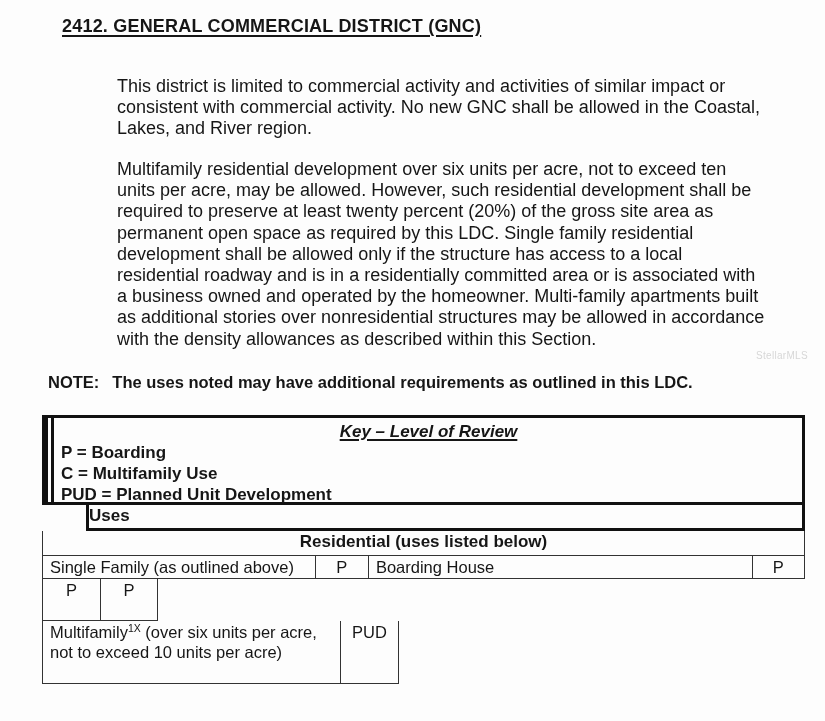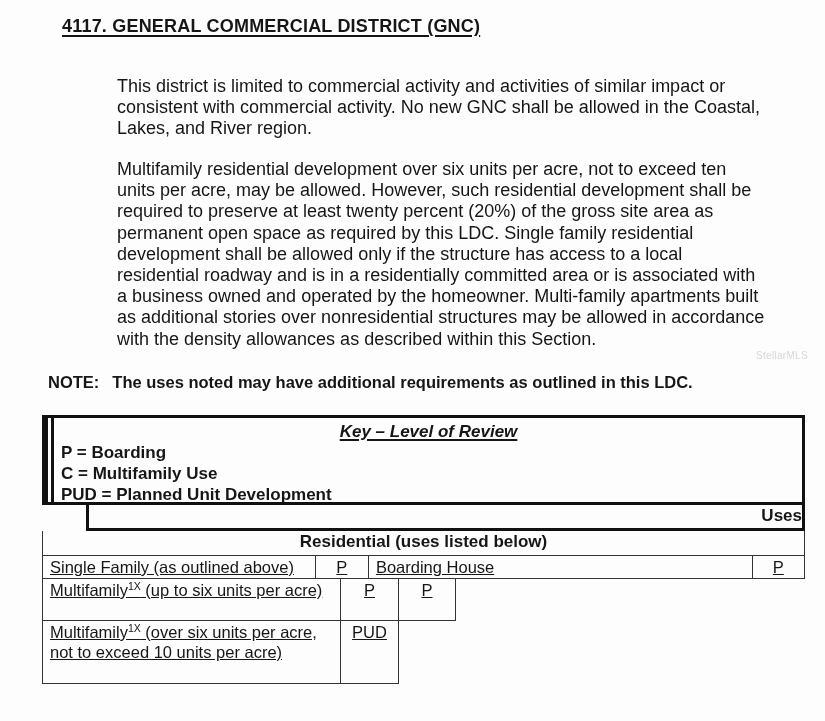--- a/index.html
+++ b/index.html
@@ -90,42 +90,41 @@
     font-style: italic;
     text-decoration: underline;
     text-decoration-thickness: 2px;
     text-underline-offset: 2px;
   }
   .t-uses {
     height: 26px;
     border-left: 3px solid #111;
     border-right: 3px solid #111;
     border-bottom: 3px solid #111;
-    text-align: right;
+    text-align: left;
     font-weight: bold;
     font-size: 17px;
     padding-top: 1px;
     margin-left: 44px;
   }
   .t-res {
     height: 25px;
     border-left: 1px solid #333;
     border-right: 1px solid #333;
     border-bottom: 1px solid #333;
     text-align: center;
     font-weight: bold;
     font-size: 17px;
     padding-top: 1px;
   }
   .t-row { display: flex; border-left: 1px solid #333; }
   .t-row .c {
     border-right: 1px solid #333;
     border-bottom: 1px solid #333;
     padding: 1px 6px 0 7px;
-    text-decoration: underline;
   }
   .c.use  { text-align: left; }
   .c.lvl  { text-align: center; padding-left: 2px; padding-right: 2px; }
   .c.c1 { width: 298px; }
   .c.c2 { width: 58px; }
   .c.c3 { width: 420px; }
   .c.c4 { width: 57px; }
   .r1 .c { height: 23px; }
   .r2 .c { height: 42px; }
   .r3 .c { height: 63px; }
@@ -135,21 +134,21 @@
     vertical-align: baseline;
     position: relative;
     top: -6px;
   }
 </style>
 </head>
 <body>
 
 <div class="doc">
 
-  <h1 class="title">4117. GENERAL COMMERCIAL DISTRICT (GNC)</h1>
+  <h1 class="title">2412. GENERAL COMMERCIAL DISTRICT (GNC)</h1>
 
   <p class="para p1">This district is limited to commercial activity and activities of similar impact or
 consistent with commercial activity. No new GNC shall be allowed in the Coastal,
 Lakes, and River region.</p>
 
   <p class="para p2">Multifamily residential development over six units per acre, not to exceed ten
 units per acre, may be allowed. However, such residential development shall be
 required to preserve at least twenty percent (20%) of the gross site area as
 permanent open space as required by this LDC. Single family residential
 development shall be allowed only if the structure has access to a local
@@ -181,21 +180,20 @@
     <div class="t-res">Residential (uses listed below)</div>
 
     <div class="t-row r1">
       <div class="c use c1"><span>Single Family (as outlined above)</span><sup></sup><span></span></div>
       <div class="c lvl c2">P</div>
       <div class="c use c3"><span>Boarding House</span><sup></sup><span></span></div>
       <div class="c lvl c4">P</div>
     </div>
 
     <div class="t-row r2">
-      <div class="c use c1"><span>Multifamily</span><sup>1X</sup><span> (up to six units per acre)</span></div>
       <div class="c lvl c2">P</div>
       <div class="c lvl c4">P</div>
     </div>
 
     <div class="t-row r3">
       <div class="c use c1"><span>Multifamily</span><sup>1X</sup><span> (over six units per acre, not to exceed 10 units per acre)</span></div>
       <div class="c lvl c2">PUD</div>
     </div>
 
   </div>

